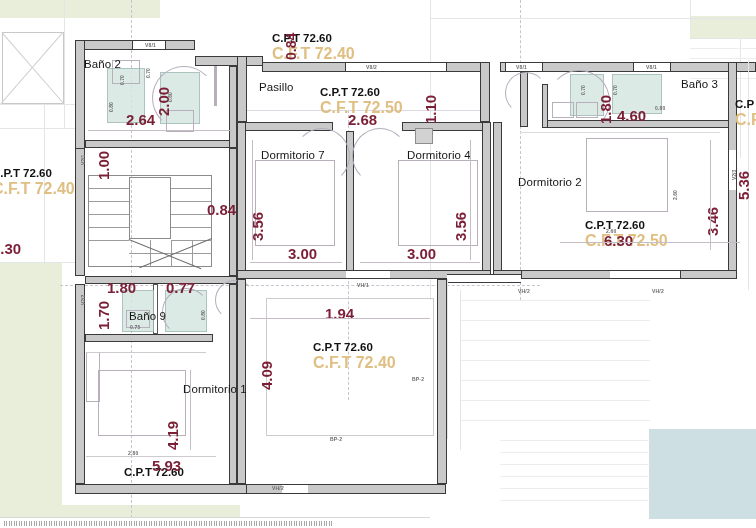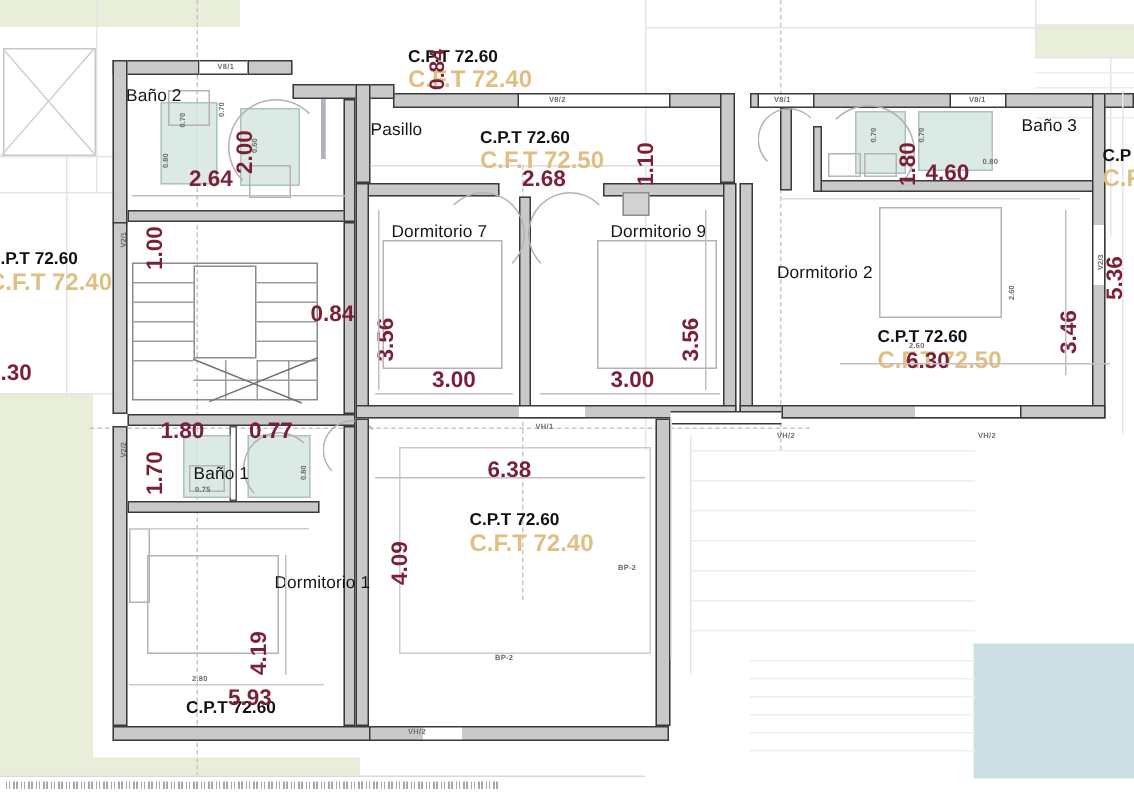--- a/index.html
+++ b/index.html
@@ -224,26 +224,26 @@
   <div class="wall" style="left:521px;top:270px;width:216px;height:9px;"></div>
   <div class="winmark" style="left:610px;top:270px;width:70px;height:9px;"></div>
   <div class="wall" style="left:680px;top:270px;width:57px;height:9px;"></div>
 
   <div class="winmark" style="left:346px;top:270px;width:44px;height:9px;"></div>
 
   <div class="vline" style="left:447px;top:279px;height:160px;"></div>
   <div class="vline" style="left:460px;top:290px;height:160px;"></div>
 
   <div class="lbl" style="left:84px;top:58px;">Baño 2</div>
-  <div class="lbl" style="left:247px;top:81px;">Pasillo</div>
+  <div class="lbl" style="left:247px;top:81px;padding-left:12px;">Pasillo</div>
   <div class="lbl" style="left:681px;top:78px;">Baño 3</div>
   <div class="lbl" style="left:261px;top:149px;">Dormitorio 7</div>
-  <div class="lbl" style="left:407px;top:149px;">Dormitorio 9</div>
+  <div class="lbl" style="left:407px;top:149px;">Dormitorio 4</div>
   <div class="lbl" style="left:518px;top:176px;">Dormitorio 2</div>
-  <div class="lbl" style="left:129px;top:310px;">Baño 1</div>
+  <div class="lbl" style="left:129px;top:310px;">Baño 9</div>
   <div class="lbl" style="left:183px;top:383px;">Dormitorio 1</div>
 
   <div class="cpt" style="left:-8px;top:167px;">C.P.T 72.60</div>
   <div class="cft" style="left:-8px;top:180px;">C.F.T 72.40</div>
 
   <div class="cpt" style="left:272px;top:32px;">C.P.T 72.60</div>
   <div class="cft" style="left:272px;top:45px;">C.F.T 72.40</div>
 
   <div class="cpt" style="left:320px;top:86px;">C.P.T 72.60</div>
   <div class="cft" style="left:320px;top:99px;">C.F.T 72.50</div>
@@ -259,21 +259,21 @@
   <div class="cpt" style="left:735px;top:98px;">C.P</div>
   <div class="cft" style="left:735px;top:111px;">C.F</div>
 
   <div class="dim" style="left:126px;top:111px;">2.64</div>
   <div class="dim" style="left:348px;top:111px;">2.68</div>
   <div class="dim" style="left:207px;top:201px;">0.84</div>
   <div class="dim" style="left:288px;top:245px;">3.00</div>
   <div class="dim" style="left:407px;top:245px;">3.00</div>
   <div class="dim" style="left:617px;top:107px;">4.60</div>
   <div class="dim" style="left:604px;top:232px;">6.30</div>
-  <div class="dim" style="left:325px;top:305px;">6.38</div>
+  <div class="dim" style="left:325px;top:305px;">1.94</div>
   <div class="dim" style="left:107px;top:279px;">1.80</div>
   <div class="dim" style="left:166px;top:279px;">0.77</div>
   <div class="dim" style="left:152px;top:457px;">5.93</div>
   <div class="dim" style="left:-8px;top:240px;">3.30</div>
 
   <div class="dim rot" style="left:155px;top:116px;">2.00</div>
   <div class="dim rot" style="left:95px;top:180px;">1.00</div>
   <div class="dim rot" style="left:283px;top:60px;font-size:14px;">0.84</div>
   <div class="dim rot" style="left:422px;top:124px;">1.10</div>
   <div class="dim rot" style="left:249px;top:241px;">3.56</div>

